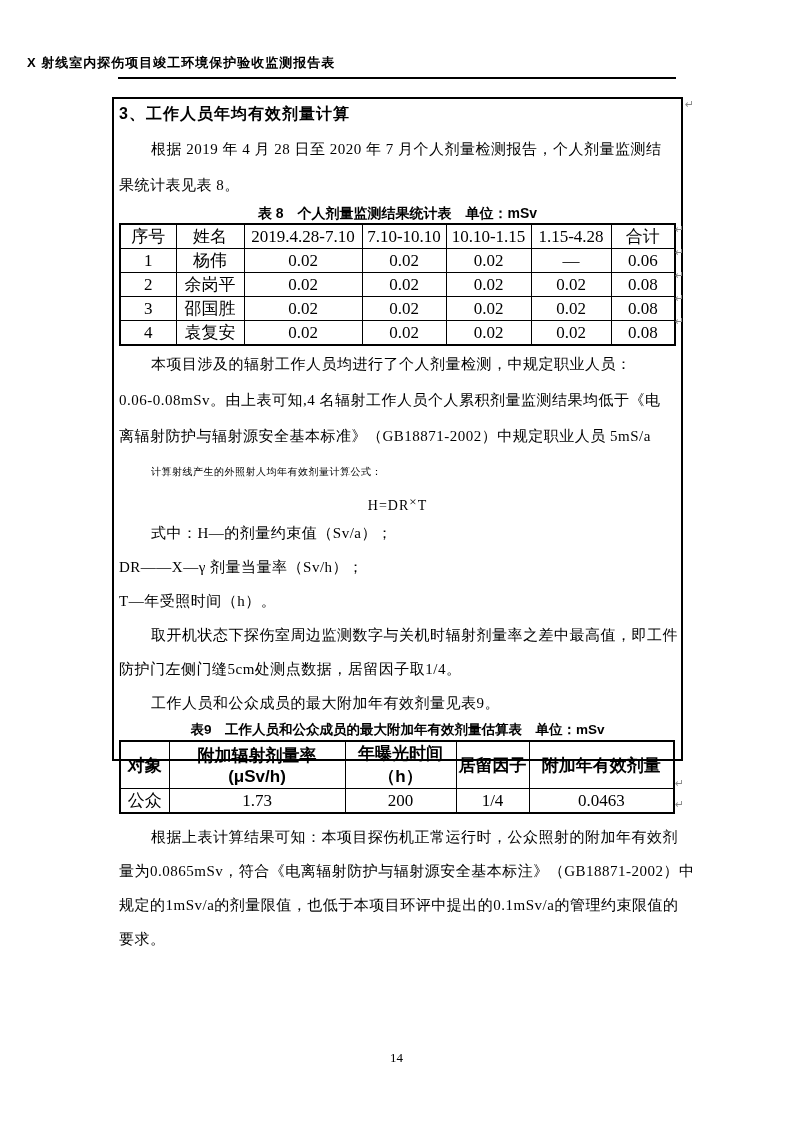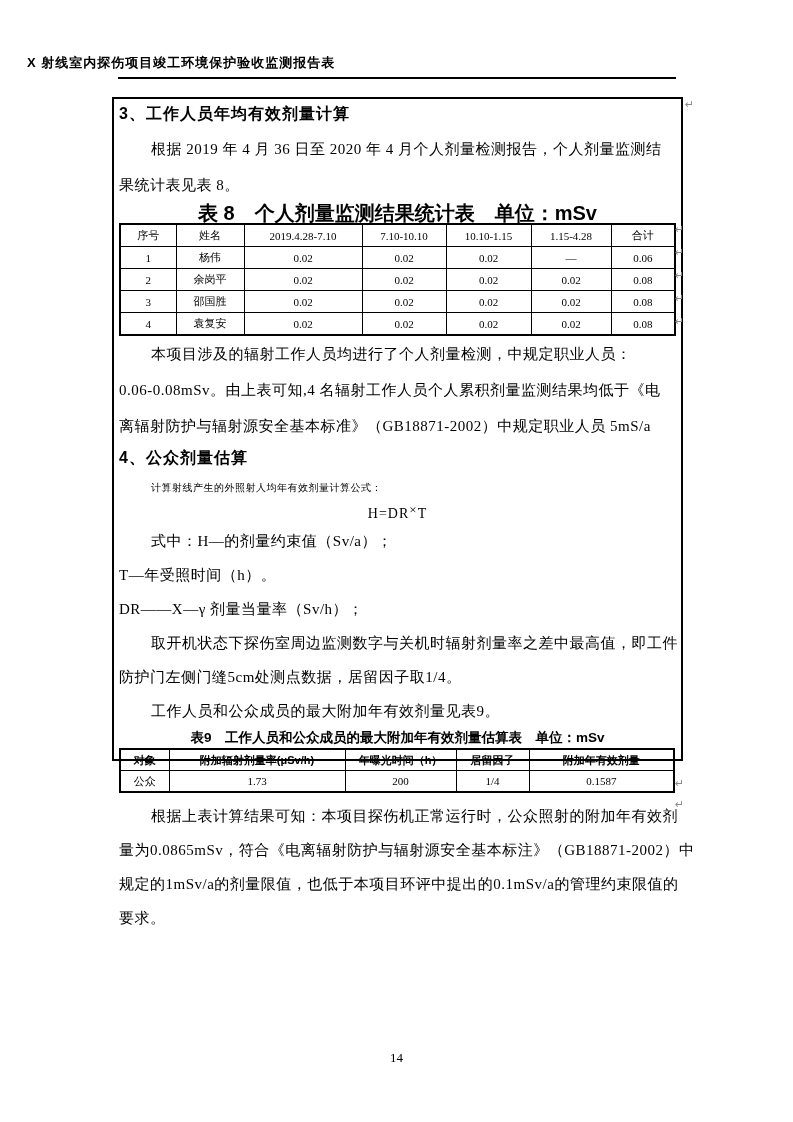--- a/index.html
+++ b/index.html
@@ -37,40 +37,40 @@
   .para{font-size:15px;letter-spacing:0.5px;}
   .para .line{white-space:nowrap;}
   .lh36 .line{line-height:36px;}
   .lh34 .line{line-height:34px;}
   .indent{text-indent:32px;}
   .p-top6{margin-top:6px;}
   .p-top8{margin-top:8px;}
 
   .tbl-caption{
     font-family:"Liberation Sans","DejaVu Sans",sans-serif;
-    font-weight:bold;text-align:center;font-size:20px;line-height:20px;
+    font-weight:bold;text-align:center;font-size:14px;line-height:20px;
   }
   .tbl-caption.c9{font-size:13.5px;}
 
   table.data{
     border-collapse:collapse;border:2px solid #000;
     table-layout:fixed;margin:0;
   }
   table.data td,table.data th{
     border:1px solid #000;text-align:center;vertical-align:middle;
-    font-size:11px;font-weight:normal;padding:0;overflow:hidden;
+    font-size:17px;font-weight:normal;padding:0;overflow:hidden;
   }
   table.t8{width:555px;}
   table.t8 td,table.t8 th{height:21px;}
   table.t9{width:554px;}
   table.t9 td,table.t9 th{height:20px;}
   table.t9 th{font-family:"Liberation Sans","DejaVu Sans",sans-serif;font-weight:bold;}
 
   .formula-line{
-    text-align:center;font-size:14px;line-height:20px;margin-top:2px;
+    text-align:center;font-size:14px;line-height:20px;margin-top:10px;
     letter-spacing:1px;
   }
   .formula-line .op{vertical-align:4px;font-size:13px;}
 
   .single-line{font-size:10px;line-height:20px;letter-spacing:0.5px;}
 
   .page-number{
     position:absolute;top:1050px;left:0;width:100%;
     text-align:center;font-size:13px;
   }
@@ -86,21 +86,21 @@
 <div class="page">
 
   <div class="header-title">X 射线室内探伤项目竣工环境保护验收监测报告表</div>
   <div class="header-rule"></div>
 
   <div class="main-box">
 
     <div class="h-sec">3、工作人员年均有效剂量计算</div>
 
     <div class="para lh36 p-top6">
-      <div class="line indent">根据 2019 年 4 月 36 日至 2020 年 4 月个人剂量检测报告，个人剂量监测结</div>
+      <div class="line indent">根据 2019 年 4 月 28 日至 2020 年 7 月个人剂量检测报告，个人剂量监测结</div>
       <div class="line">果统计表见表 8。</div>
     </div>
 
     <div class="tbl-caption">表 8　个人剂量监测结果统计表　单位：mSv</div>
 
     <table class="data t8">
       <colgroup>
         <col style="width:56px">
           <col style="width:68px">
           <col style="width:118px">
@@ -157,32 +157,31 @@
       </tr>
     </tbody>
       </table>
 
     <div class="para lh36">
       <div class="line indent">本项目涉及的辐射工作人员均进行了个人剂量检测，中规定职业人员：</div>
       <div class="line">0.06-0.08mSv。由上表可知,4 名辐射工作人员个人累积剂量监测结果均低于《电</div>
       <div class="line">离辐射防护与辐射源安全基本标准》（GB18871-2002）中规定职业人员 5mS/a</div>
     </div>
 
-    <div class="h-sec second">4、公众剂量估算</div>
 
     <div class="single-line indent p-top8">计算射线产生的外照射人均年有效剂量计算公式：</div>
 
     <div class="formula-line">
       <span>H=DR</span><span class="op">×</span><span>T</span>
     </div>
 
     <div class="para lh34">
       <div class="line indent">式中：H—的剂量约束值（Sv/a）；</div>
+      <div class="line">DR——X—γ 剂量当量率（Sv/h）；</div>
       <div class="line">T—年受照时间（h）。</div>
-      <div class="line">DR——X—γ 剂量当量率（Sv/h）；</div>
     </div>
 
     <div class="para lh34">
       <div class="line indent">取开机状态下探伤室周边监测数字与关机时辐射剂量率之差中最高值，即工件</div>
       <div class="line">防护门左侧门缝5cm处测点数据，居留因子取1/4。</div>
     </div>
 
     <div class="para lh34">
       <div class="line indent">工作人员和公众成员的最大附加年有效剂量见表9。</div>
     </div>
@@ -203,21 +202,21 @@
         <th>附加辐射剂量率(μSv/h)</th>
         <th>年曝光时间（h）</th>
         <th>居留因子</th>
         <th>附加年有效剂量</th>
       </tr>
       <tr>
         <td>公众</td>
         <td>1.73</td>
         <td>200</td>
         <td>1/4</td>
-        <td>0.1587</td>
+        <td>0.0463</td>
       </tr>
     </tbody>
       </table>
 
     <div class="para lh34 p-top6">
       <div class="line indent">根据上表计算结果可知：本项目探伤机正常运行时，公众照射的附加年有效剂</div>
       <div class="line">量为0.0865mSv，符合《电离辐射防护与辐射源安全基本标注》（GB18871-2002）中</div>
       <div class="line">规定的1mSv/a的剂量限值，也低于本项目环评中提出的0.1mSv/a的管理约束限值的</div>
       <div class="line">要求。</div>
     </div>

